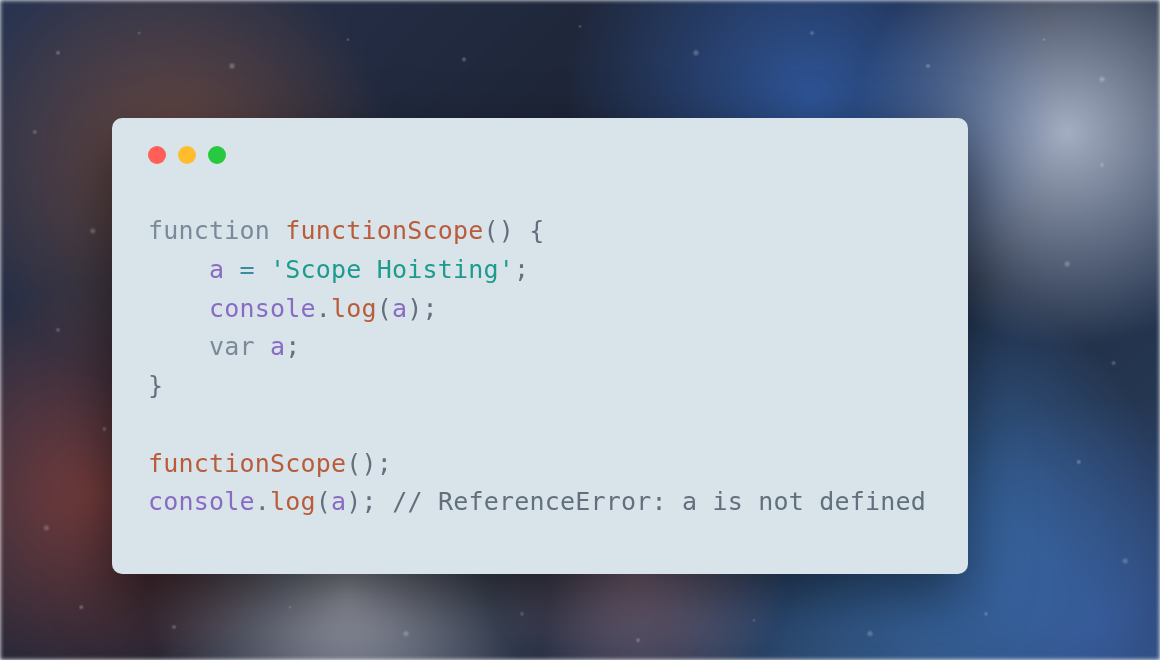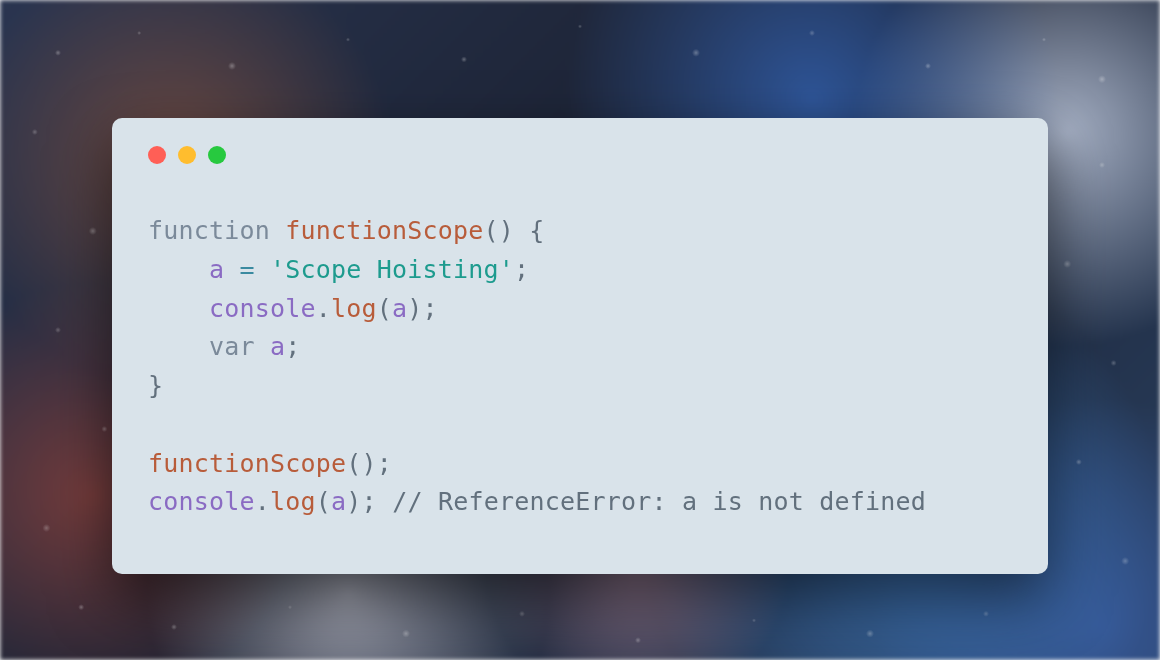--- a/index.html
+++ b/index.html
@@ -57,21 +57,21 @@
         radial-gradient(circle at 45% 93%, rgba(255,255,255,0.25) 0px, transparent 3px),
         radial-gradient(circle at 55% 97%, rgba(255,255,255,0.3) 0px, transparent 3px),
         radial-gradient(circle at 65% 94%, rgba(255,255,255,0.25) 0px, transparent 2px),
         radial-gradient(circle at 75% 96%, rgba(255,255,255,0.3) 0px, transparent 4px),
         radial-gradient(circle at 85% 93%, rgba(255,255,255,0.25) 0px, transparent 3px);
     }
     .code-window {
       position: absolute;
       top: 118px;
       left: 112px;
-      width: 936px;
+      width: 856px;
       height: 456px;
       background: #d9e3ea;
       border-radius: 10px;
       box-shadow: 0 24px 60px rgba(0,0,0,0.55);
       padding: 28px 36px 30px 36px;
     }
     .traffic-lights {
       display: flex;
       gap: 12px;
       margin-bottom: 48px;

